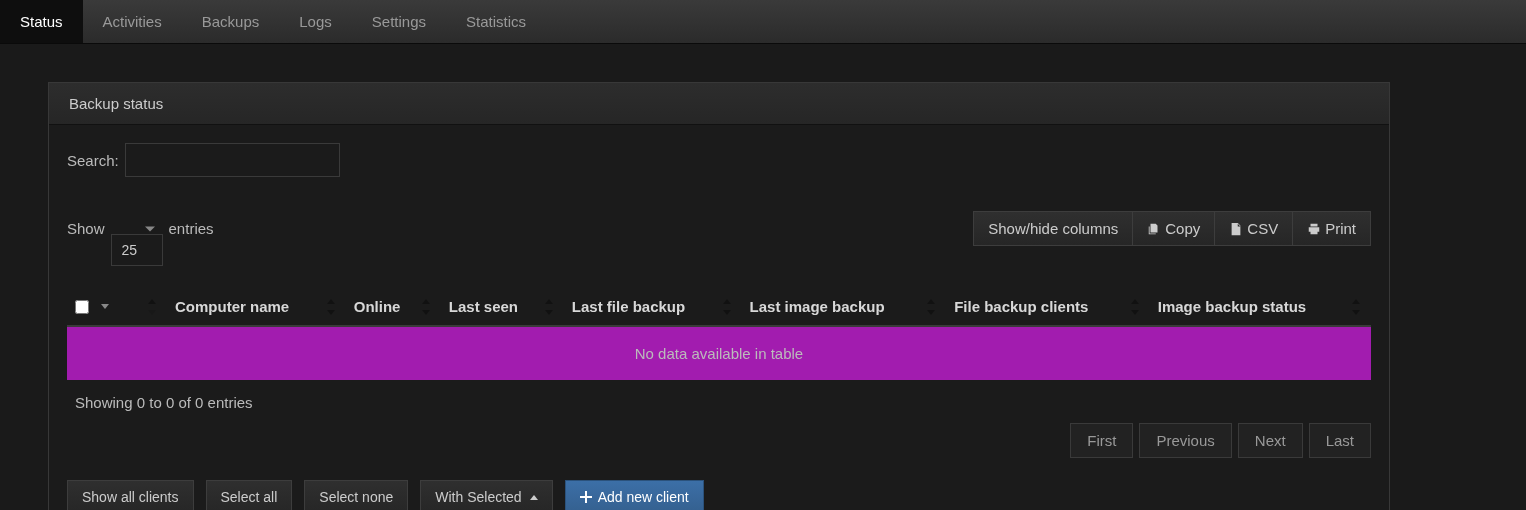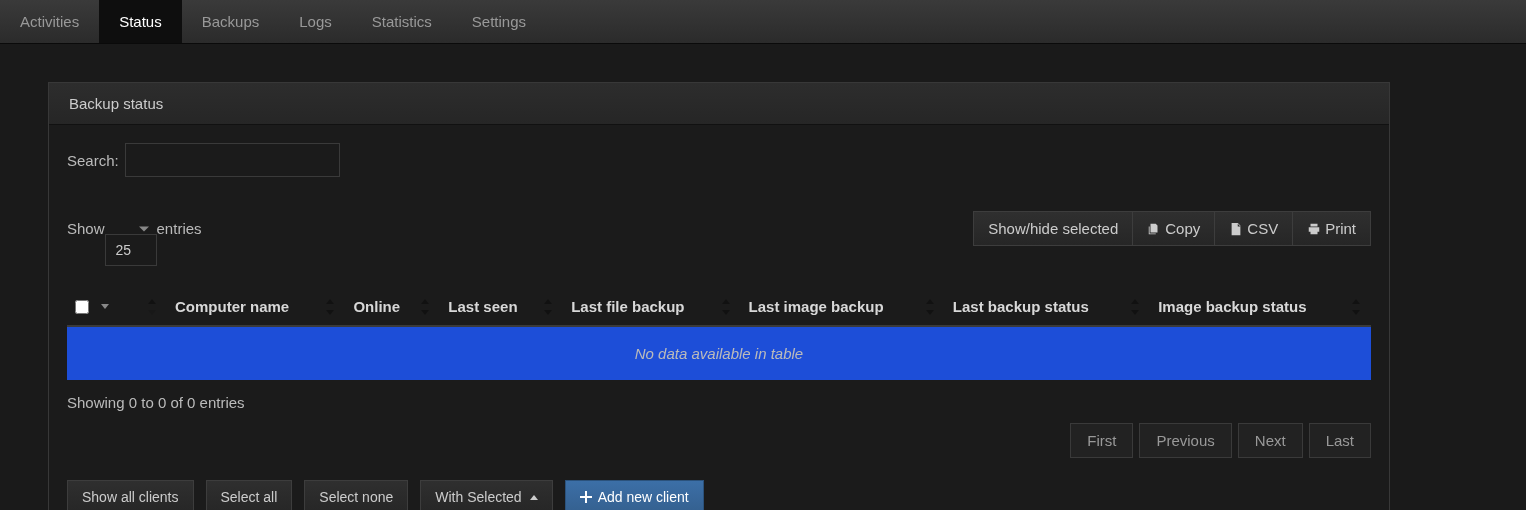--- a/index.html
+++ b/index.html
@@ -70,21 +70,21 @@
     }
     .controls-row {
       display: flex;
       align-items: center;
       justify-content: space-between;
       margin-bottom: 22px;
     }
     .show-entries {
       display: flex;
       align-items: center;
-      gap: 0;
+      gap: 6px;
       font-size: 15px;
       color: #bbb;
     }
     .entries-select {
       background: #1b1b1b;
       border: 1px solid #3a3a3a;
       color: #ccc;
       height: 32px;
       padding: 4px 24px 4px 10px;
       font-size: 14px;
@@ -157,27 +157,27 @@
       width: 14px;
       height: 16px;
       opacity: 0.35;
       flex-shrink: 0;
     }
     tbody td {
       text-align: center;
       padding: 18px 8px;
       font-size: 15px;
       color: #bbb;
-      background: #1d4ed8;
-      font-style: italic;
+      background: #a21caf;
     }
     .info-text {
       margin-top: 14px;
       font-size: 15px;
       color: #bbb;
+      margin-left: 8px;
     }
     .pagination-row {
       display: flex;
       justify-content: flex-end;
       margin-top: 12px;
       align-items: center;
     }
     .page-btn {
       background: #222;
       border: 1px solid #3a3a3a;
@@ -247,26 +247,26 @@
       width: 12px;
       height: 12px;
       fill: #fff;
     }
     .th-checkbox { width: 100px; }
   </style>
 </head>
 <body>
 
 <div class="nav">
+  <div class="nav-item active">Status</div>
   <div class="nav-item">Activities</div>
-  <div class="nav-item active">Status</div>
   <div class="nav-item">Backups</div>
   <div class="nav-item">Logs</div>
+  <div class="nav-item">Settings</div>
   <div class="nav-item">Statistics</div>
-  <div class="nav-item">Settings</div>
 </div>
 
 <div class="panel">
   <div class="panel-header">Backup status</div>
   <div class="panel-body">
 
     <div class="search-row">
       <span class="search-label">Search:</span>
       <input type="text" class="search-input" style="">
     </div>
@@ -276,21 +276,21 @@
         <span>Show</span>
         <span class="select-wrapper">
           <select class="entries-select">
             <option>25</option>
           </select>
         </span>
         <span>entries</span>
       </div>
 
       <div class="btn-group">
-        <button class="btn">Show/hide selected</button>
+        <button class="btn">Show/hide columns</button>
         <button class="btn">
           <svg class="btn-icon-glyph" viewBox="0 0 16 16">
               <path d="M4 2h6l2 2v8H4V2zm-2 3h1v8h7v1H2V5z"></path>
             </svg>
           <span>Copy</span>
         </button>
         <button class="btn">
           <svg class="btn-icon-glyph" viewBox="0 0 16 16">
               <path d="M3 1h7l3 3v11H3V1zm7 1v3h3"></path>
             </svg>
@@ -360,21 +360,21 @@
             <div class="th-inner">
               <span>Last image backup</span>
               <svg class="sort-icon" viewBox="0 0 14 16">
                   <path d="M7 0l4 5H3z"></path>
                   <path d="M7 16l4-5H3z"></path>
                 </svg>
             </div>
           </th>
           <th>
             <div class="th-inner">
-              <span>Last backup status</span>
+              <span>File backup clients</span>
               <svg class="sort-icon" viewBox="0 0 14 16">
                   <path d="M7 0l4 5H3z"></path>
                   <path d="M7 16l4-5H3z"></path>
                 </svg>
             </div>
           </th>
           <th>
             <div class="th-inner">
               <span>Image backup status</span>
               <svg class="sort-icon" viewBox="0 0 14 16">

